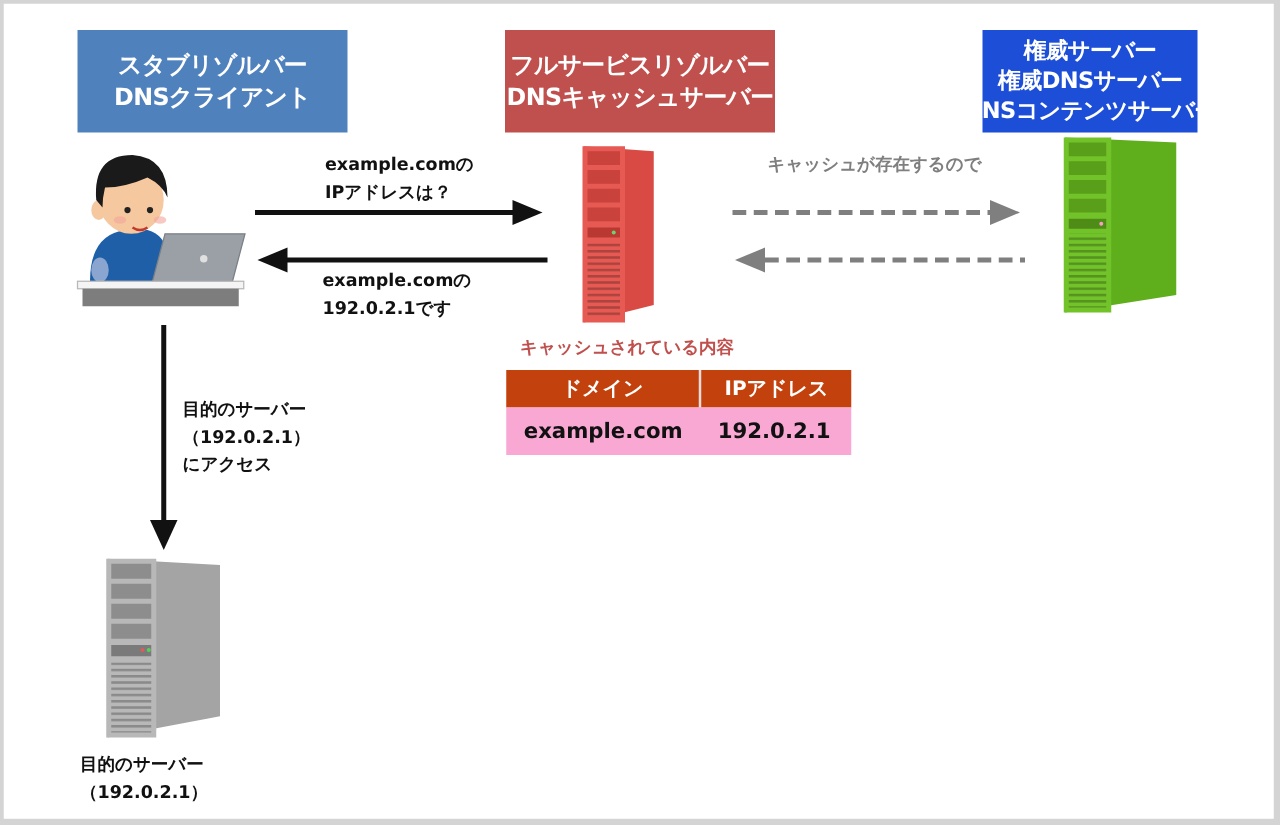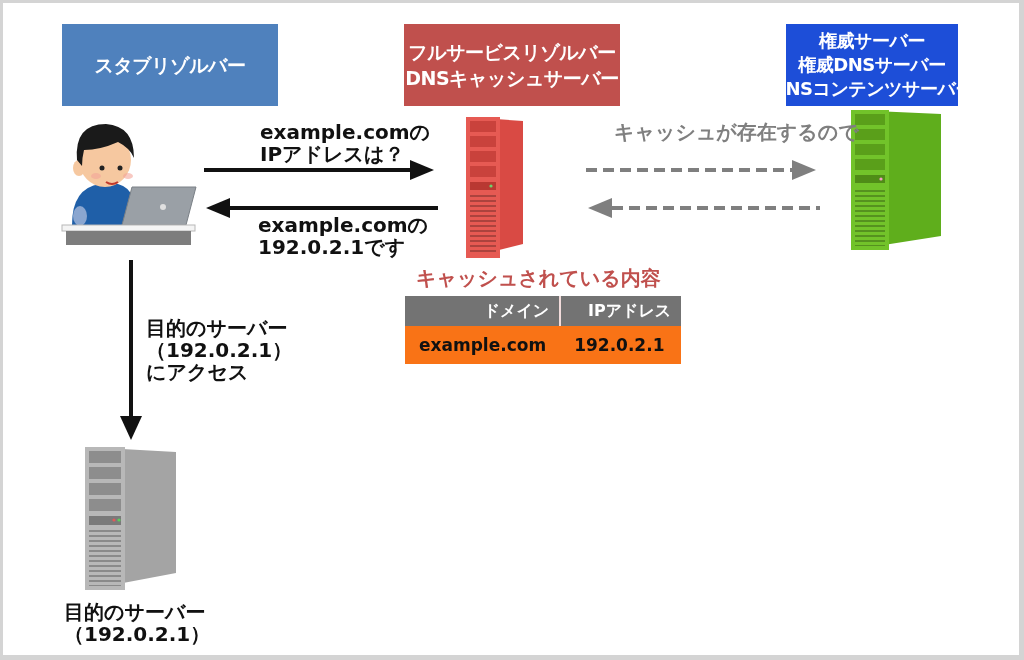--- a/index.html
+++ b/index.html
@@ -15,48 +15,48 @@
   }
   .box {
     position:absolute; color:#fff; font-weight:bold; text-align:center;
     display:flex; flex-direction:column; justify-content:center; align-items:center;
     font-size:19px; line-height:26px; letter-spacing:-0.5px;
   }
   .box span { display:block; white-space:nowrap; }
   .box-blue { left:22px; top:24px; width:216px; height:82px; background:#4f81bd;margin-left:40px; }
   .box-red { left:404px; top:24px; width:216px; height:82px; background:#c0504d; }
   .box-green { left:786px; top:24px; width:172px; height:82px; background:#1d4ed8; font-size:18px; line-height:24px; }
-  .txt { position:absolute; font-weight:bold; color:#111; font-size:20px; line-height:22px; white-space:nowrap; }
+  .txt { position:absolute; font-weight:bold; color:#111; font-size:14px; line-height:22px; white-space:nowrap; }
   .txt span { display:block; }
   .gray-txt { color:#7f7f7f; }
   .red-txt { color:#c0504d;text-align:right; }
   svg.overlay { position:absolute; left:0; top:0; width:1024px; height:660px; }
   table.cache {
     position:absolute; left:405px; top:296px; border-collapse:collapse;
     font-weight:bold;
   }
   table.cache th {
-    background:#737373; color:#fff; font-size:16px; height:30px; padding:0 10px;
+    background:#c2410c; color:#fff; font-size:16px; height:30px; padding:0 10px;
     border-right:2px solid #f2dcdb;
-    text-align:right;
   }
   table.cache th:last-child { border-right:none; }
   table.cache td {
-    background:#f97316; color:#111; font-size:17px; height:38px; padding:0 14px;
+    background:#f9a8d4; color:#111; font-size:17px; height:38px; padding:0 14px;
   }
   .col1 { width:130px; }
   .col2 { width:100px; }
 </style>
 </head>
 <body>
 
 <div class="canvas"></div>
 
 <div class="box box-blue">
   <span>スタブリゾルバー</span>
+  <span>DNSクライアント</span>
 </div>
 <div class="box box-red">
   <span>フルサービスリゾルバー</span>
   <span>DNSキャッシュサーバー</span>
 </div>
 <div class="box box-green">
   <span>権威サーバー</span>
   <span>権威DNSサーバー</span>
   <span>DNSコンテンツサーバー</span>
 </div>

